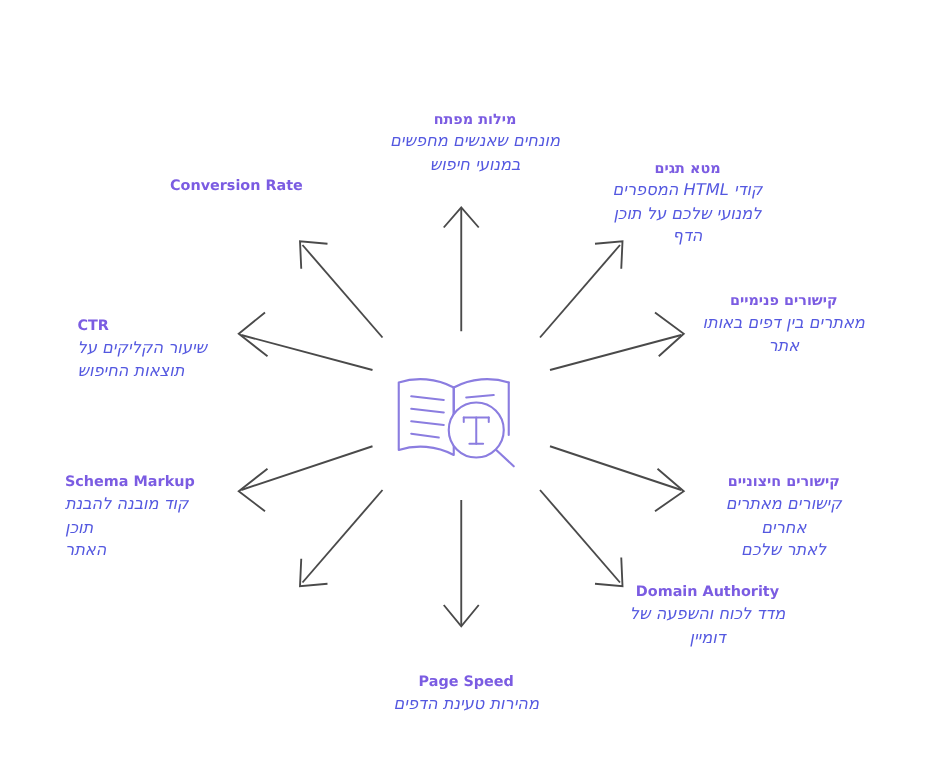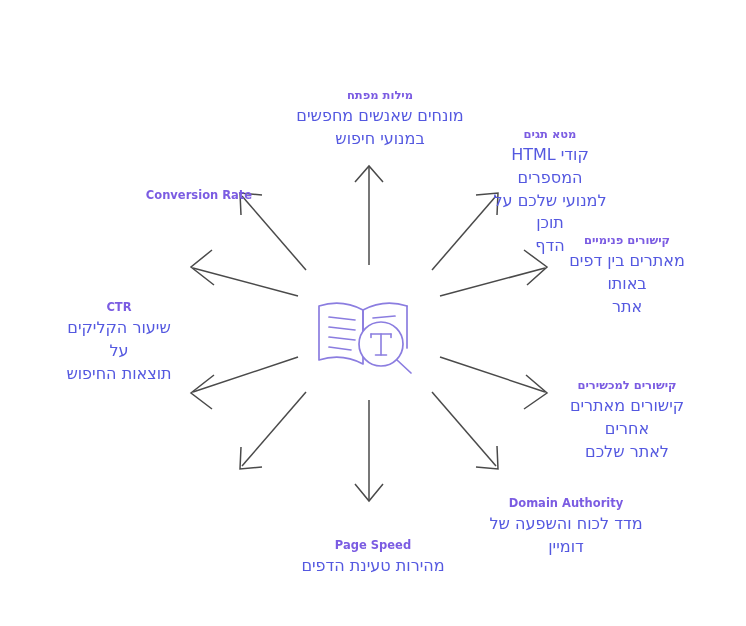--- a/index.html
+++ b/index.html
@@ -47,38 +47,39 @@
   }
   .node-title {
     font-size: 11.5px;
     font-weight: bold;
     color: #7b5ce2;
     line-height: 1.32;
     margin: 0;
     white-space: pre-line;
   }
   .node-desc {
-    font-size: 16px;
+    font-size: 13px;
     font-weight: normal;
     color: #5458e0;
     line-height: 1.42;
     margin: 2px 0 0 0;
     white-space: pre-line;
+    font-style: italic;
   }
   .align-center { text-align: center; }
-  .align-right  { text-align: center; margin-top: 47px; }
+  .align-right  { text-align: left; }
   .align-left   { text-align: center; }
   .rtl { direction: rtl; }
 
   
   #node-keywords        { left: 282px; top: 88px;  width: 196px; }
   #node-meta-tags       { left: 484px; top: 127px; width: 132px; }
   #node-internal-links  { left: 562px; top: 233px; width: 130px; }
   #node-external-links  { left: 562px; top: 378px; width: 130px; }
-  #node-domain-authority{ left: 486px; top: 496px; width: 160px; }
+  #node-domain-authority{ left: 486px; top: 466px; width: 160px; }
   #node-page-speed      { left: 282px; top: 538px; width: 182px; }
   #node-mobile-opt      { left: 108px; top: 484px; width: 138px; }
   #node-schema-markup   { left: 52px;  top: 378px; width: 124px; }
   #node-ctr             { left: 62px;  top: 253px; width: 114px; }
   #node-conversion-rate { left: 136px; top: 141px; width: 126px; }
 </style>
 </head>
 <body>
 
 <div id="diagram-root">
@@ -180,37 +181,42 @@
 הדף</div>
   </div>
 
   <div class="node align-left rtl" id="node-internal-links">
     <div class="node-title">קישורים פנימיים</div>
     <div class="node-desc">מאתרים בין דפים באותו
 אתר</div>
   </div>
 
   <div class="node align-left rtl" id="node-external-links">
-    <div class="node-title">קישורים למכשירים</div>
+    <div class="node-title">קישורים חיצוניים</div>
     <div class="node-desc">קישורים מאתרים אחרים
 לאתר שלכם</div>
   </div>
 
   <div class="node align-left rtl" id="node-domain-authority">
     <div class="node-title">Domain Authority</div>
     <div class="node-desc">מדד לכוח והשפעה של
 דומיין</div>
   </div>
 
   <div class="node align-center rtl" id="node-page-speed">
     <div class="node-title">Page Speed</div>
     <div class="node-desc">מהירות טעינת הדפים</div>
   </div>
 
 
+  <div class="node align-right rtl" id="node-schema-markup">
+    <div class="node-title">Schema Markup</div>
+    <div class="node-desc">קוד מובנה להבנת תוכן
+האתר</div>
+  </div>
 
   <div class="node align-right rtl" id="node-ctr">
     <div class="node-title">CTR</div>
     <div class="node-desc">שיעור הקליקים על
 תוצאות החיפוש</div>
   </div>
 
   <div class="node align-right rtl" id="node-conversion-rate">
     <div class="node-title">Conversion Rate</div>
   </div>

